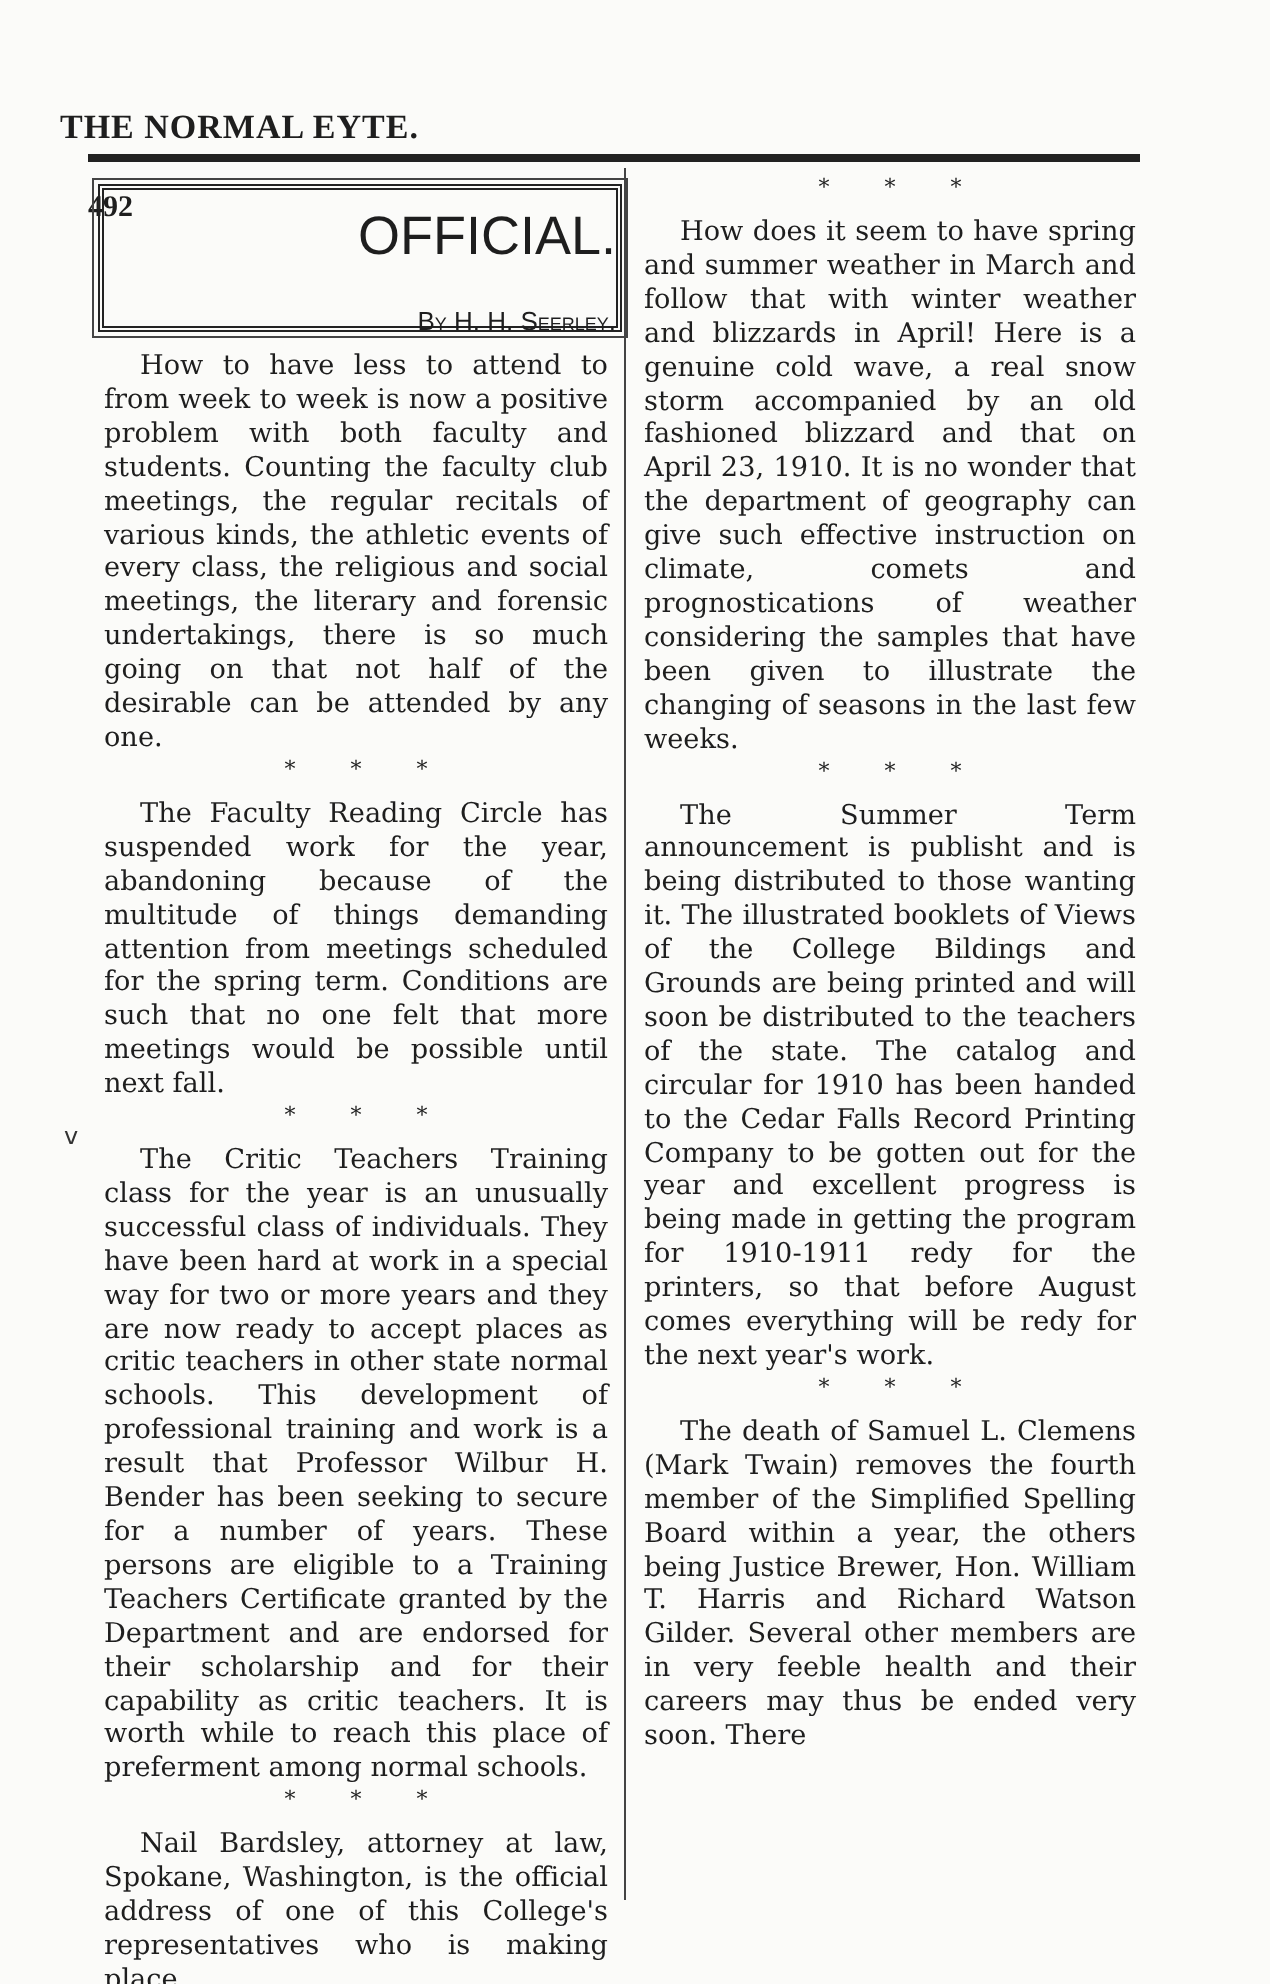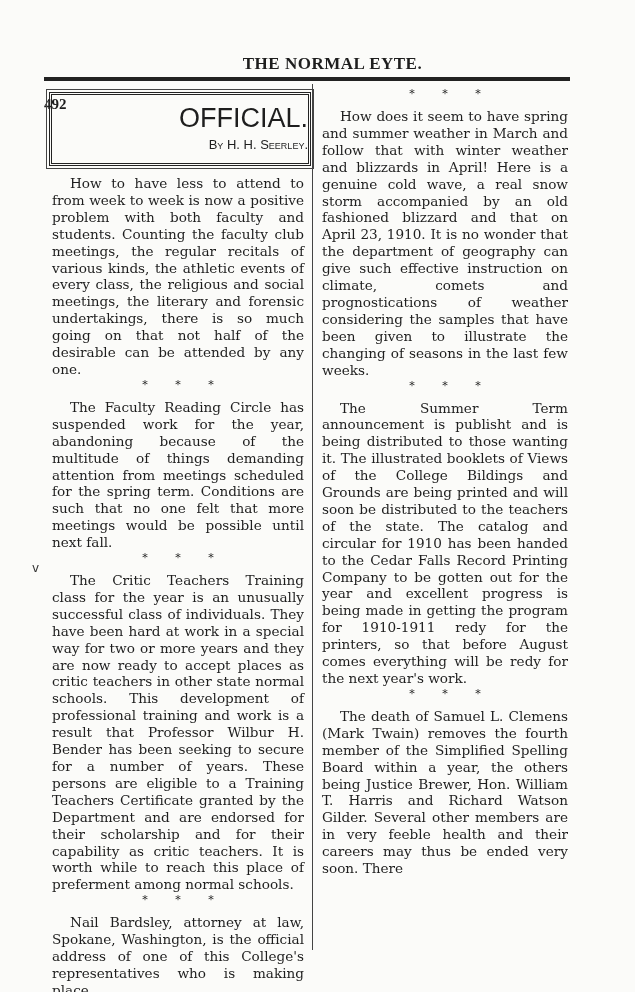--- a/index.html
+++ b/index.html
@@ -11,21 +11,20 @@
     font-family: "DejaVu Serif", serif;
     color: #1e1e1e;
   }
   .page-number {
     position: absolute; left: 44px; top: 56px;
     font-family: "Liberation Serif", serif;
     font-weight: bold; font-size: 15px; margin-top: 40px;
   }
   .running-head {
     position: absolute; left: 0; right: 0; top: 54px;
-    text-align: center;
     font-family: "Liberation Serif", serif;
     font-weight: bold; font-size: 17px; letter-spacing: 0.5px;
     padding-left: 30px;
   }
   .rule-top {
     position: absolute; left: 44px; width: 526px; top: 77px;
     height: 4px; background: #222;
   }
   .col-divider {
     position: absolute; left: 312px; top: 84px; width: 1px; height: 866px;
@@ -52,21 +51,21 @@
     outline: 1px solid #444; outline-offset: 2px;
     text-align: right;
   }
   .title-box .title {
     font-family: "Liberation Sans", sans-serif;
     font-size: 27px; line-height: 30px; margin-top: 8px;
     letter-spacing: 0px;
   }
   .title-box .byline {
     font-family: "Liberation Sans", sans-serif;
-    font-size: 13px; margin-top: 4px; font-variant: small-caps;
+    font-size: 13px; margin-top: 20px; font-variant: small-caps;
   }
   .margin-mark {
     position: absolute; left: 32px; top: 561px; font-size: 12px;
     font-family: "DejaVu Sans", sans-serif; color: #333;
   }
 </style>
 </head>
 <body>
 
 <div class="page-number">492</div>

